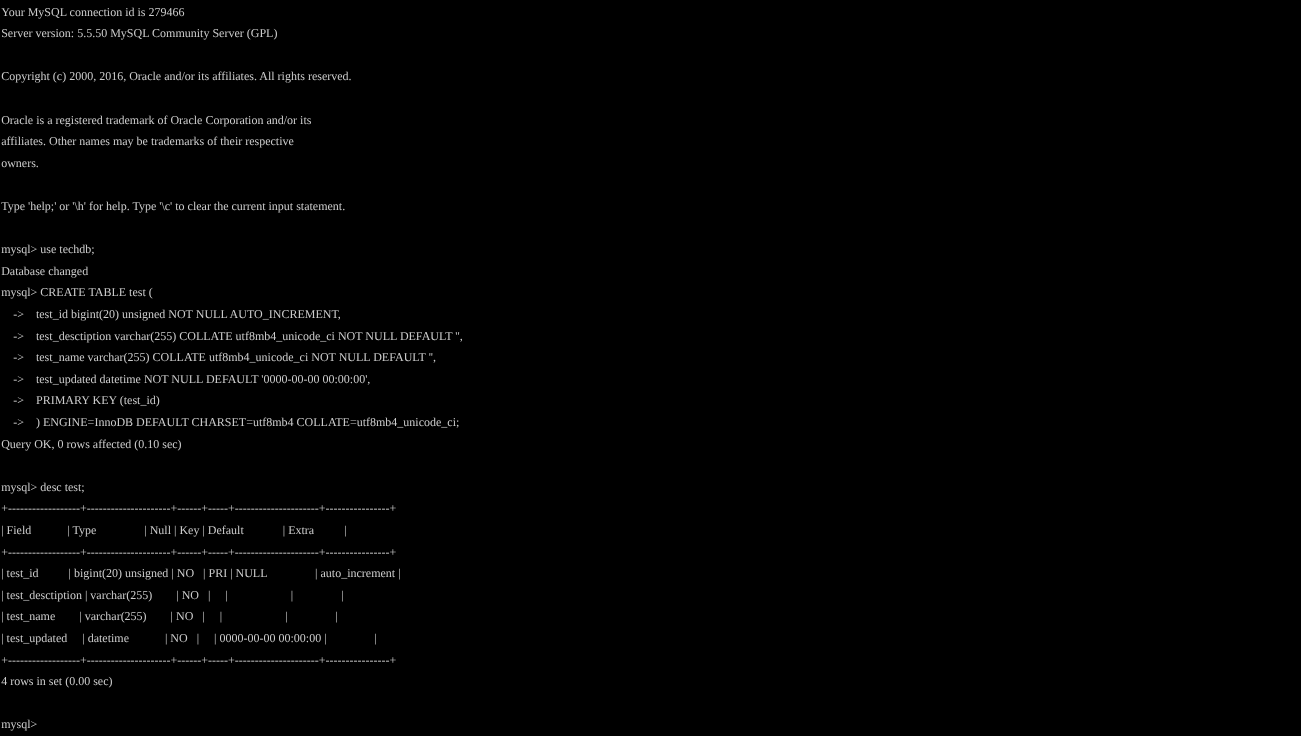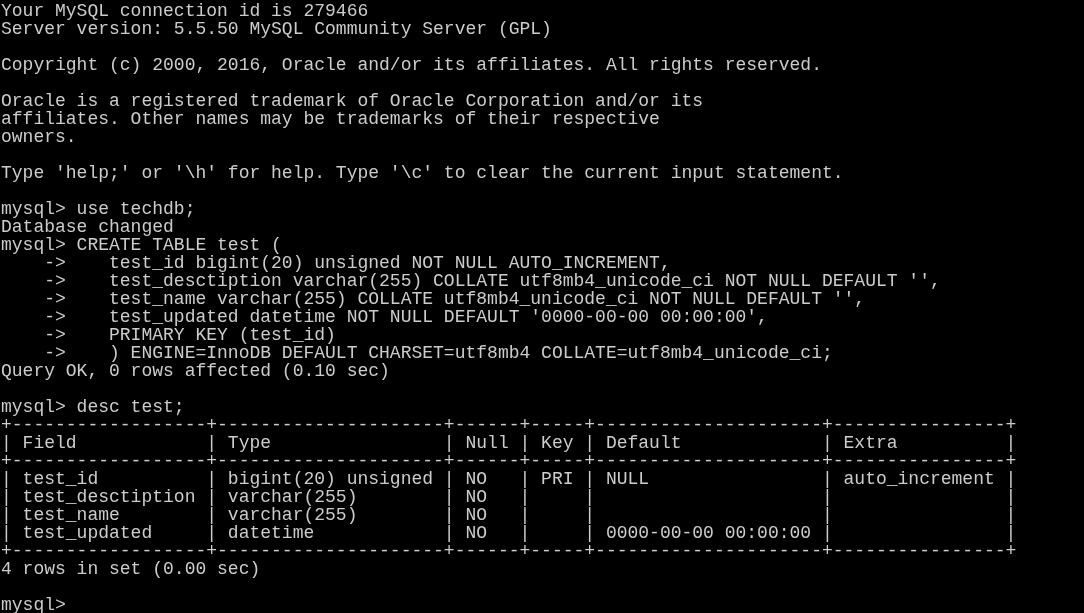--- a/index.html
+++ b/index.html
@@ -36,21 +36,21 @@
     line-height: inherit;
     color: inherit;
     background: transparent;
     -webkit-font-smoothing: antialiased;
   }
 </style>
 </head>
 <body style="background: rgb(0, 0, 0);">
 
 <div id="terminal" style="background: rgb(0, 0, 0); color: rgb(204, 204, 204);">
-  <pre id="terminal-output" style="font-size: 18px; line-height: 18px;">Your MySQL connection id is 279466
+  <pre id="terminal-output" style="font-size: 10px; line-height: 18px; font-family: Liberation Serif, serif;">Your MySQL connection id is 279466
 Server version: 5.5.50 MySQL Community Server (GPL)
 
 Copyright (c) 2000, 2016, Oracle and/or its affiliates. All rights reserved.
 
 Oracle is a registered trademark of Oracle Corporation and/or its
 affiliates. Other names may be trademarks of their respective
 owners.
 
 Type 'help;' or '\h' for help. Type '\c' to clear the current input statement.
 

